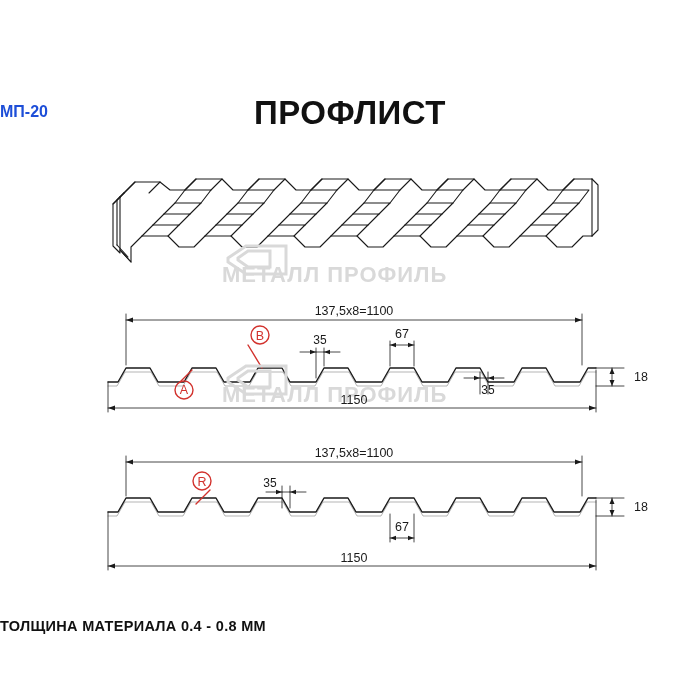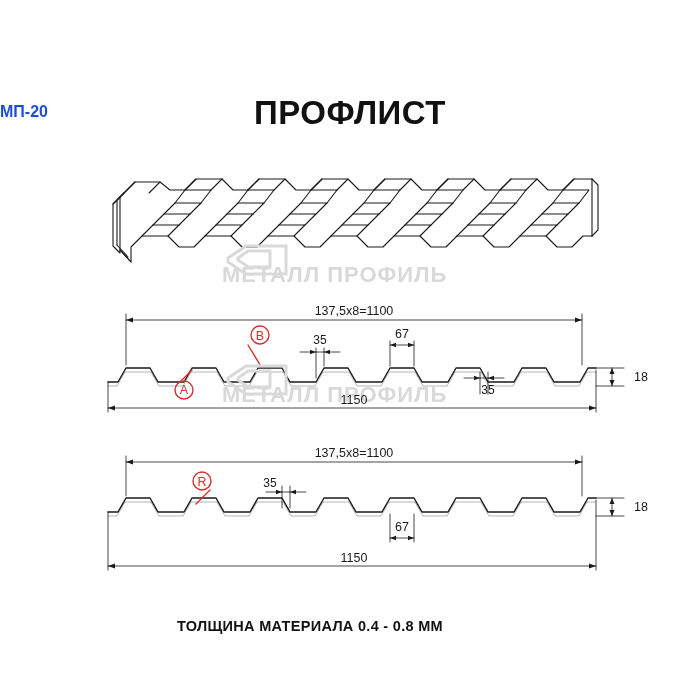--- a/index.html
+++ b/index.html
@@ -41,21 +41,20 @@
     text-align: left;
     font-size: 16px;
     font-weight: bold;
     color: #1d4ed8;
   }
   .footer {
     position: absolute;
     left: 0;
     top: 618px;
     width: 620px;
-    text-align: center;
     font-size: 14.5px;
     font-weight: bold;
     letter-spacing: 0.3px;
     color: #111111;
   }
   svg { display: block; }
   .wm {
     position: absolute;
     font-family: "Liberation Sans", sans-serif;
     font-weight: bold;

